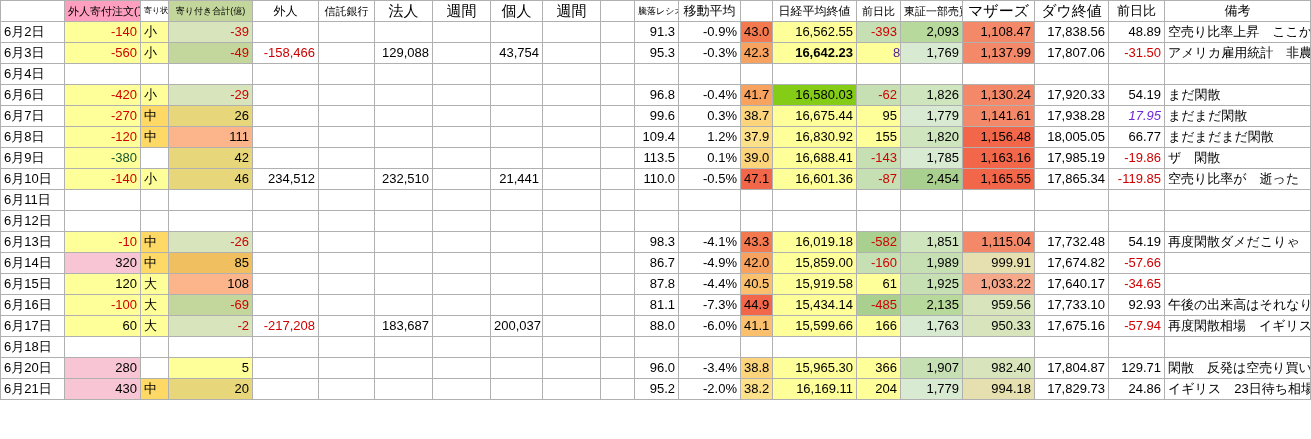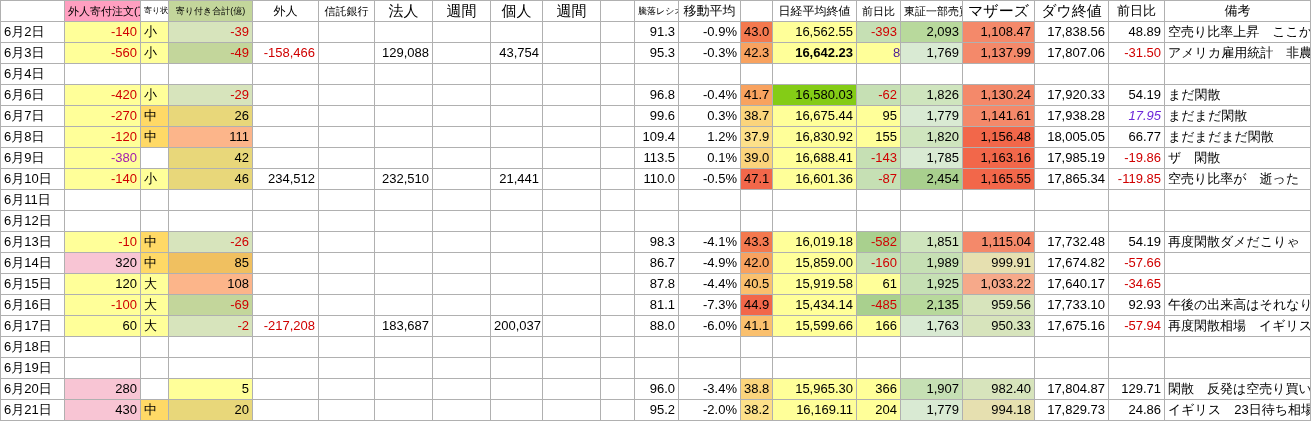--- a/index.html
+++ b/index.html
@@ -223,21 +223,21 @@
         <td class="num" style="background: rgb(255, 255, 153);">16,830.92</td>
         <td class="num" style="background: rgb(255, 255, 153); color: rgb(0, 0, 0);">155</td>
         <td class="num" style="background: rgb(207, 229, 190); padding-left: 20px;">1,820</td>
         <td class="num" style="background: rgb(242, 103, 74); text-align: right;">1,156.48</td>
         <td class="num">18,005.05</td>
         <td class="num" style="color: rgb(0, 0, 0);">66.77</td>
         <td class="lft">まだまだまだ閑散</td>
       </tr>
       <tr>
         <td class="lft" style="background: rgb(255, 255, 255); font-size: 13px;">6月9日</td>
-        <td class="num" style="background: rgb(255, 255, 153); color: #a21caf;">-380</td>
+        <td class="num" style="background: rgb(255, 255, 153); color: #14532d;">-380</td>
         <td class="lft"></td>
         <td class="num" style="background: rgb(232, 215, 122); color: rgb(0, 0, 0);">42</td>
         <td class="num" style="color: rgb(0, 0, 0);"></td>
         <td class="num"></td>
         <td class="num"></td>
         <td class="num"></td>
         <td class="num"></td>
         <td class="num"></td>
         <td class=""></td>
         <td class="num">113.5</td>
@@ -452,43 +452,20 @@
         <td class="num"></td>
         <td class="num"></td>
         <td class="num" style="color: rgb(0, 0, 0);"></td>
         <td class="num"></td>
         <td class="num"></td>
         <td class="num"></td>
         <td class="num" style="color: rgb(0, 0, 0);"></td>
         <td class="lft"></td>
       </tr>
       <tr>
-        <td class="lft" style="background: rgb(255, 255, 255); font-size: 13px;">6月19日</td>
-        <td class="num" style="color: rgb(0, 0, 0);"></td>
-        <td class="lft"></td>
-        <td class="num" style="color: rgb(0, 0, 0);"></td>
-        <td class="num" style="color: rgb(0, 0, 0);"></td>
-        <td class="num"></td>
-        <td class="num"></td>
-        <td class="num"></td>
-        <td class="num"></td>
-        <td class="num"></td>
-        <td class=""></td>
-        <td class="num"></td>
-        <td class="num"></td>
-        <td class="num"></td>
-        <td class="num"></td>
-        <td class="num" style="color: rgb(0, 0, 0);"></td>
-        <td class="num"></td>
-        <td class="num"></td>
-        <td class="num"></td>
-        <td class="num" style="color: rgb(0, 0, 0);"></td>
-        <td class="lft"></td>
-      </tr>
-      <tr>
         <td class="lft" style="background: rgb(255, 255, 255); font-size: 13px;">6月20日</td>
         <td class="num" style="background: rgb(248, 197, 212); color: rgb(0, 0, 0);">280</td>
         <td class="lft"></td>
         <td class="num" style="background: rgb(255, 255, 153); color: rgb(0, 0, 0);">5</td>
         <td class="num" style="color: rgb(0, 0, 0);"></td>
         <td class="num"></td>
         <td class="num"></td>
         <td class="num"></td>
         <td class="num"></td>
         <td class="num"></td>

